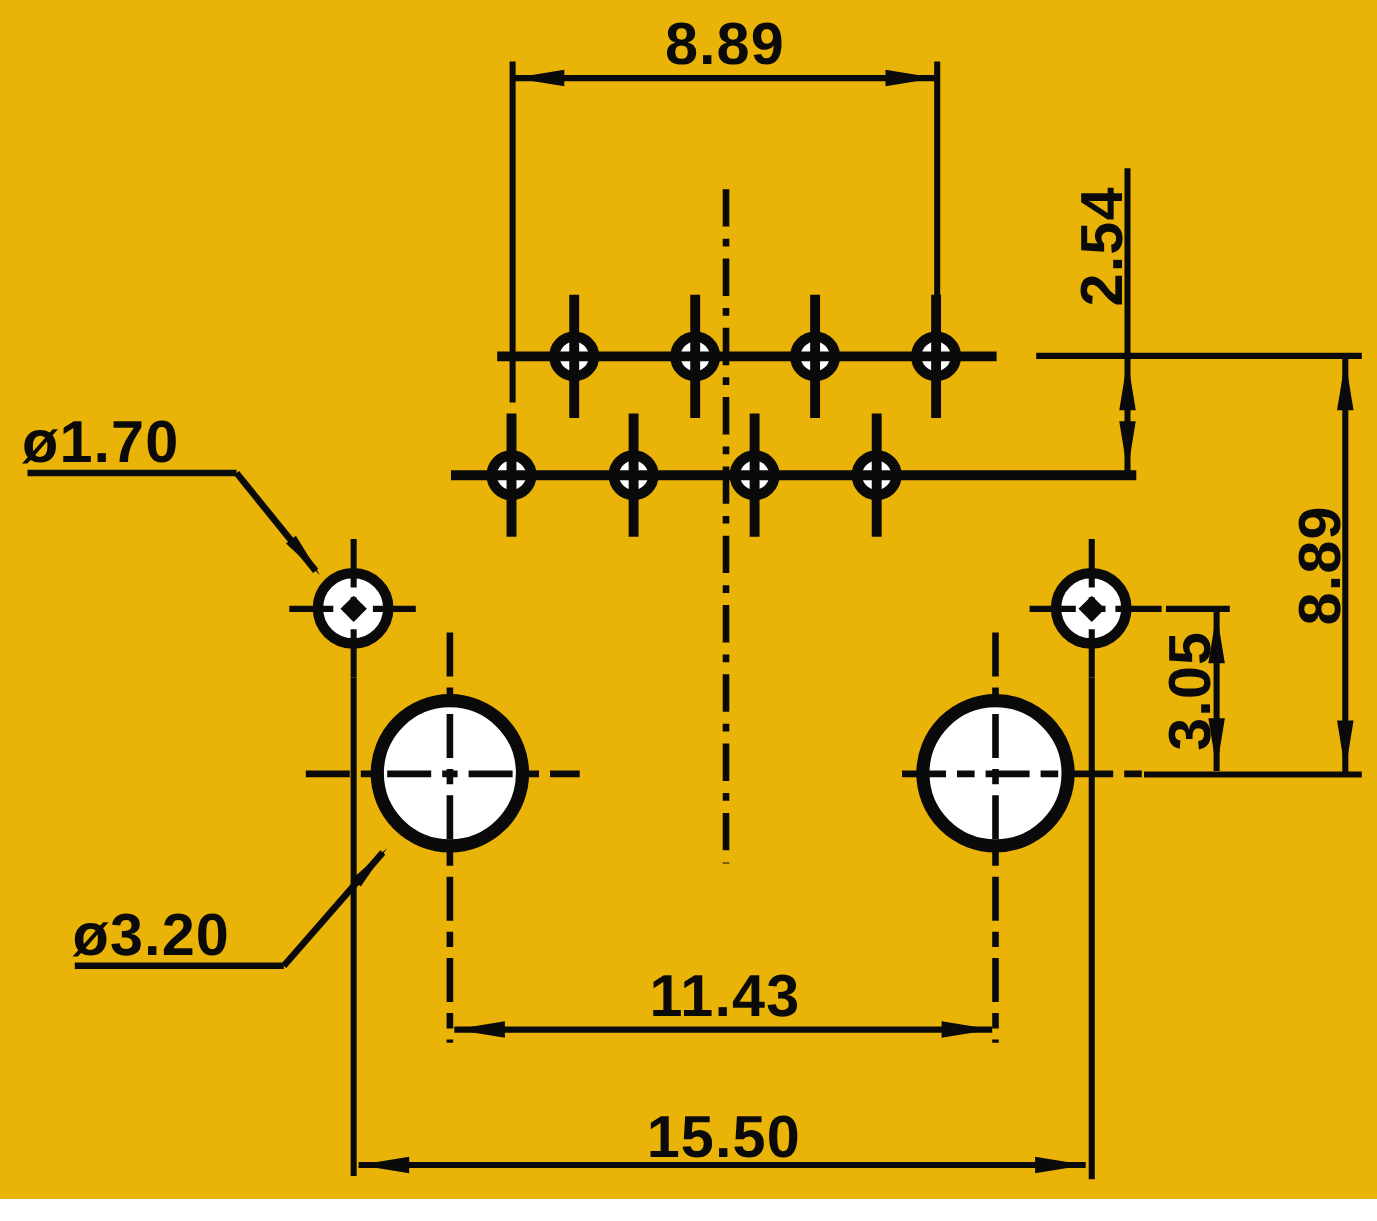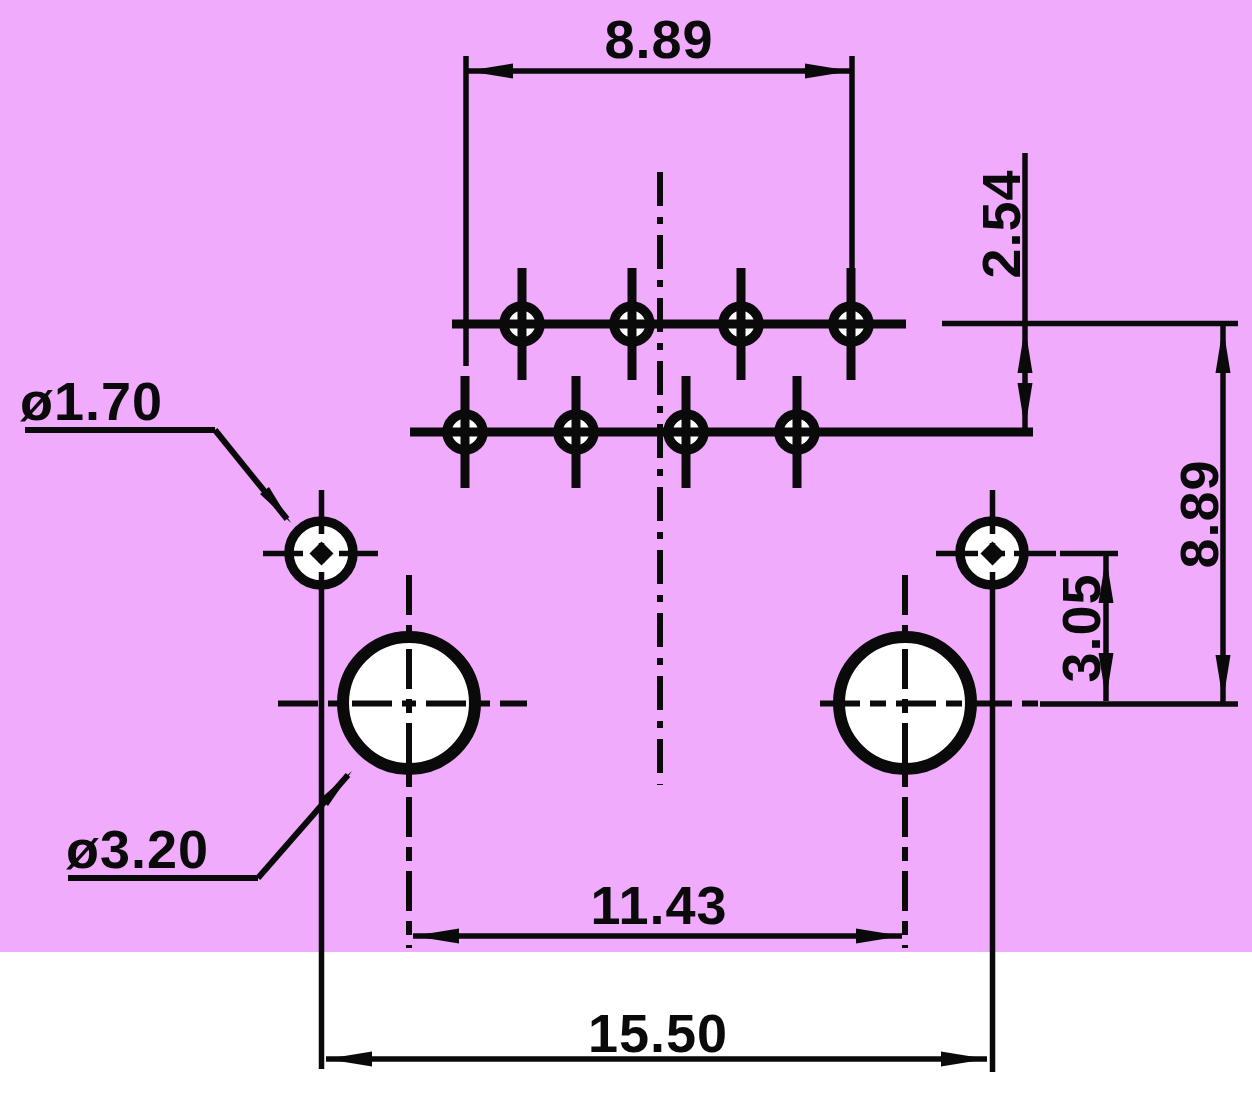--- a/index.html
+++ b/index.html
@@ -5,22 +5,22 @@
   html,body{
     margin:0;
     padding:0;
     background:#ffffff;
     width:1252px;
     height:1110px;
     overflow:hidden;
   }
   .canvas-wrap{
     width:1252px;
-    height:952px;
-    background:#f0abfc;
+    height:1090px;
+    background:#eab308;
   }
   svg{display:block;}
   .ink{stroke:#0a0a0a;fill:none;}
   .thin{stroke-width:5.5;}
   .mid{stroke-width:6;}
   .row{stroke-width:9;}
   .arm{stroke-width:9;}
   .pinring{stroke:#0a0a0a;stroke-width:9.5;fill:#ffffff;}
   .smallring{stroke:#0a0a0a;stroke-width:9.5;fill:#ffffff;}
   .bigring{stroke:#0a0a0a;stroke-width:12;fill:#ffffff;}

